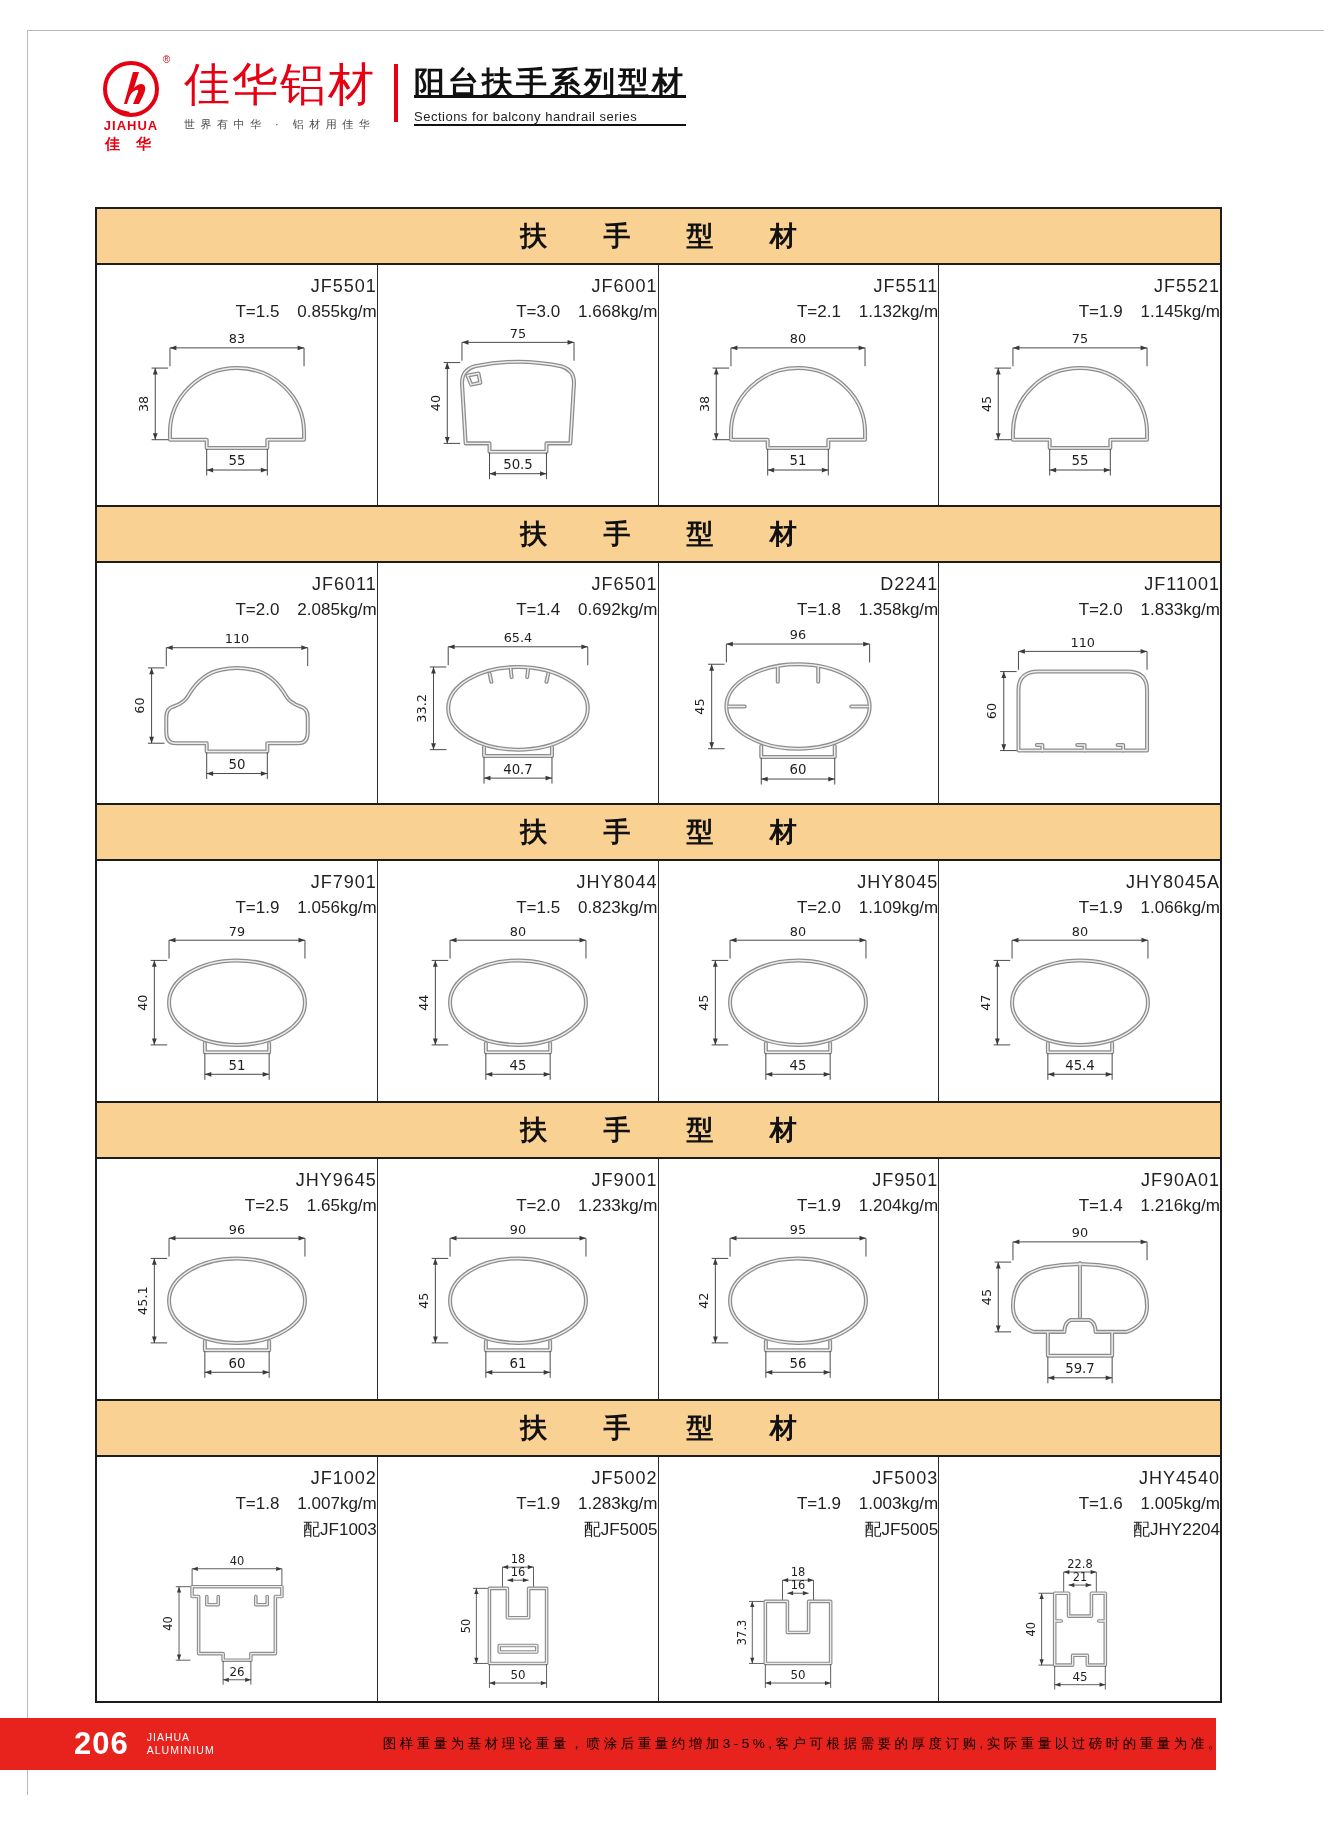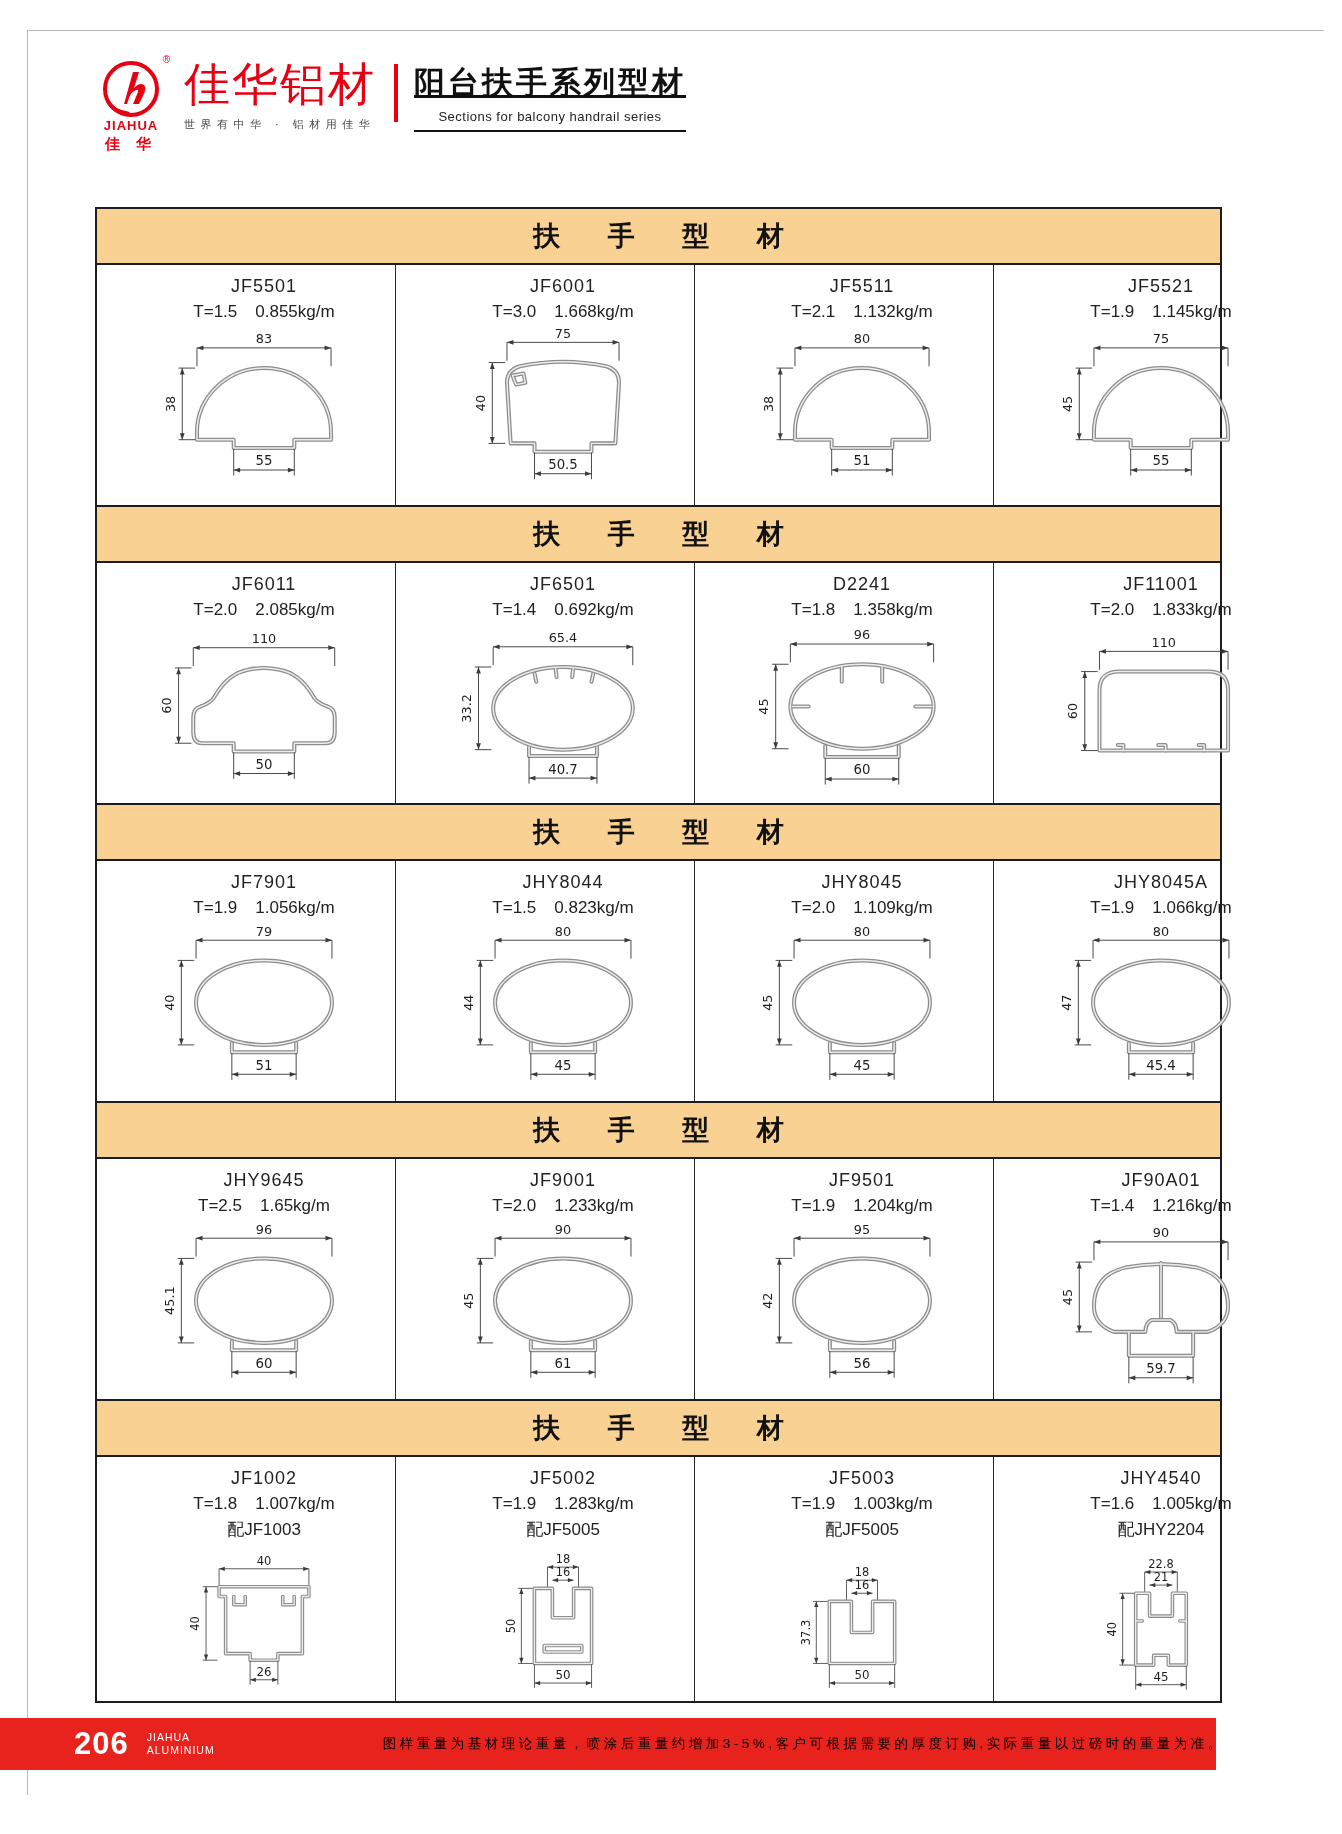--- a/index.html
+++ b/index.html
@@ -14,31 +14,31 @@
   .emblem{position:relative;width:62px;height:62px;margin:0 auto;}
   .emblem .reg{position:absolute;right:-8px;top:-4px;font-size:10px;color:#e60012;}
   .logo-en{font-size:13px;font-weight:bold;color:#e60012;letter-spacing:1px;margin-top:-2px;}
   .logo-cn{font-size:15px;font-weight:bold;color:#e60012;letter-spacing:6px;margin-top:2px;}
   .name-col{margin-left:10px;}
   .name-cn{font-size:46px;font-weight:normal;color:#e60012;letter-spacing:2px;line-height:1.05;margin-top:2px;}
   .slogan{font-size:11px;color:#4a4a4a;letter-spacing:5.5px;margin-top:9px;}
   .brand-divider{width:4px;height:58px;background:#e60012;margin:6px 16px 0 18px;}
   .series-col{margin-top:4px;}
   .series-cn{font-size:31px;font-weight:bold;color:#111;letter-spacing:3px;text-decoration:underline;}
-  .series-en{font-size:13px;color:#222;letter-spacing:.5px;margin-top:5px;padding-bottom:6px;border-bottom:2px solid #111;text-align:center;}
+  .series-en{font-size:13px;color:#222;letter-spacing:.5px;margin-top:5px;padding-bottom:0;border-bottom:2px solid #111;}
 
   
   .catalog{position:absolute;left:95px;top:207px;width:1127px;border:2px solid #1d1d1d;background:#fff;box-sizing:border-box;}
   .section-band{height:56px;background:#f8d193;display:flex;align-items:center;justify-content:center;
     font-size:27px;font-weight:bold;color:#111;letter-spacing:20px;text-indent:20px;
-    border-bottom:2px solid #1d1d1d;box-sizing:border-box;}
+    border-bottom:2px solid #1d1d1d;box-sizing:border-box;font-family:Liberation Mono, monospace;}
   .section-band + .section-row{border-top:none;}
   .section-row{display:grid;grid-template-columns:1fr 1fr 1fr 1fr;}
   .section-row:not(:last-child){border-bottom:2px solid #1d1d1d;}
-  .cell{min-height:240px;border-right:1.6px solid #2a2a2a;box-sizing:border-box;padding-top:11px;text-align:center;padding-left:36px;}
+  .cell{min-height:240px;border-right:1.6px solid #2a2a2a;box-sizing:border-box;padding-top:11px;text-align:right;}
   .cell:last-child{border-right:none;}
   .cell .model{font-size:18px;color:#222;letter-spacing:1px;}
   .cell .spec{font-size:17px;color:#222;margin-top:5px;}
   .cell .spec .tt{margin-right:18px;}
   .cell .mate{font-size:17px;color:#222;margin-top:4px;}
   .cell svg{display:block;margin:2px auto 0;}
   .cell.has-mate svg{margin-top:0;}
 
   
   .redband{position:absolute;left:0;top:1718px;width:1216px;height:52px;background:#e8231d;display:flex;align-items:center;}

